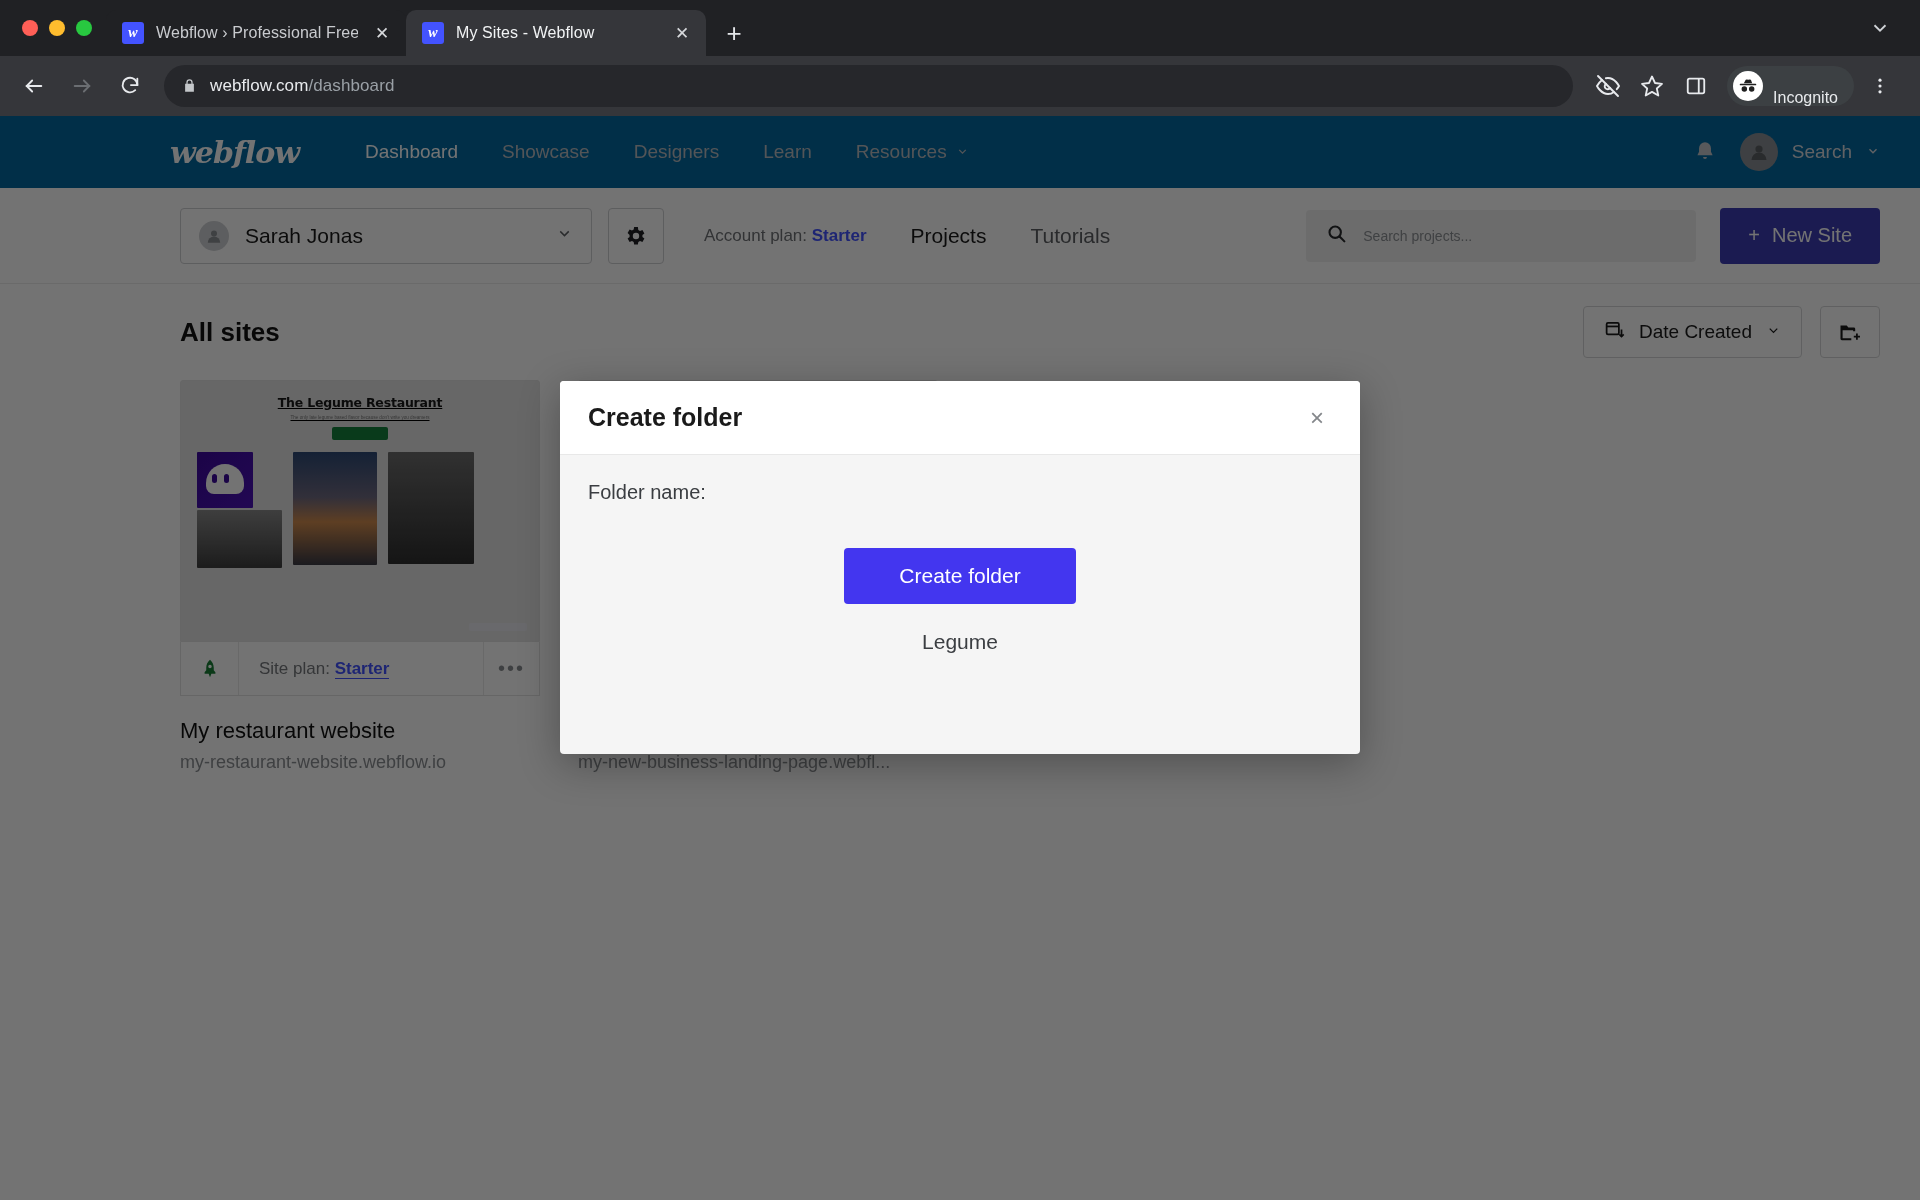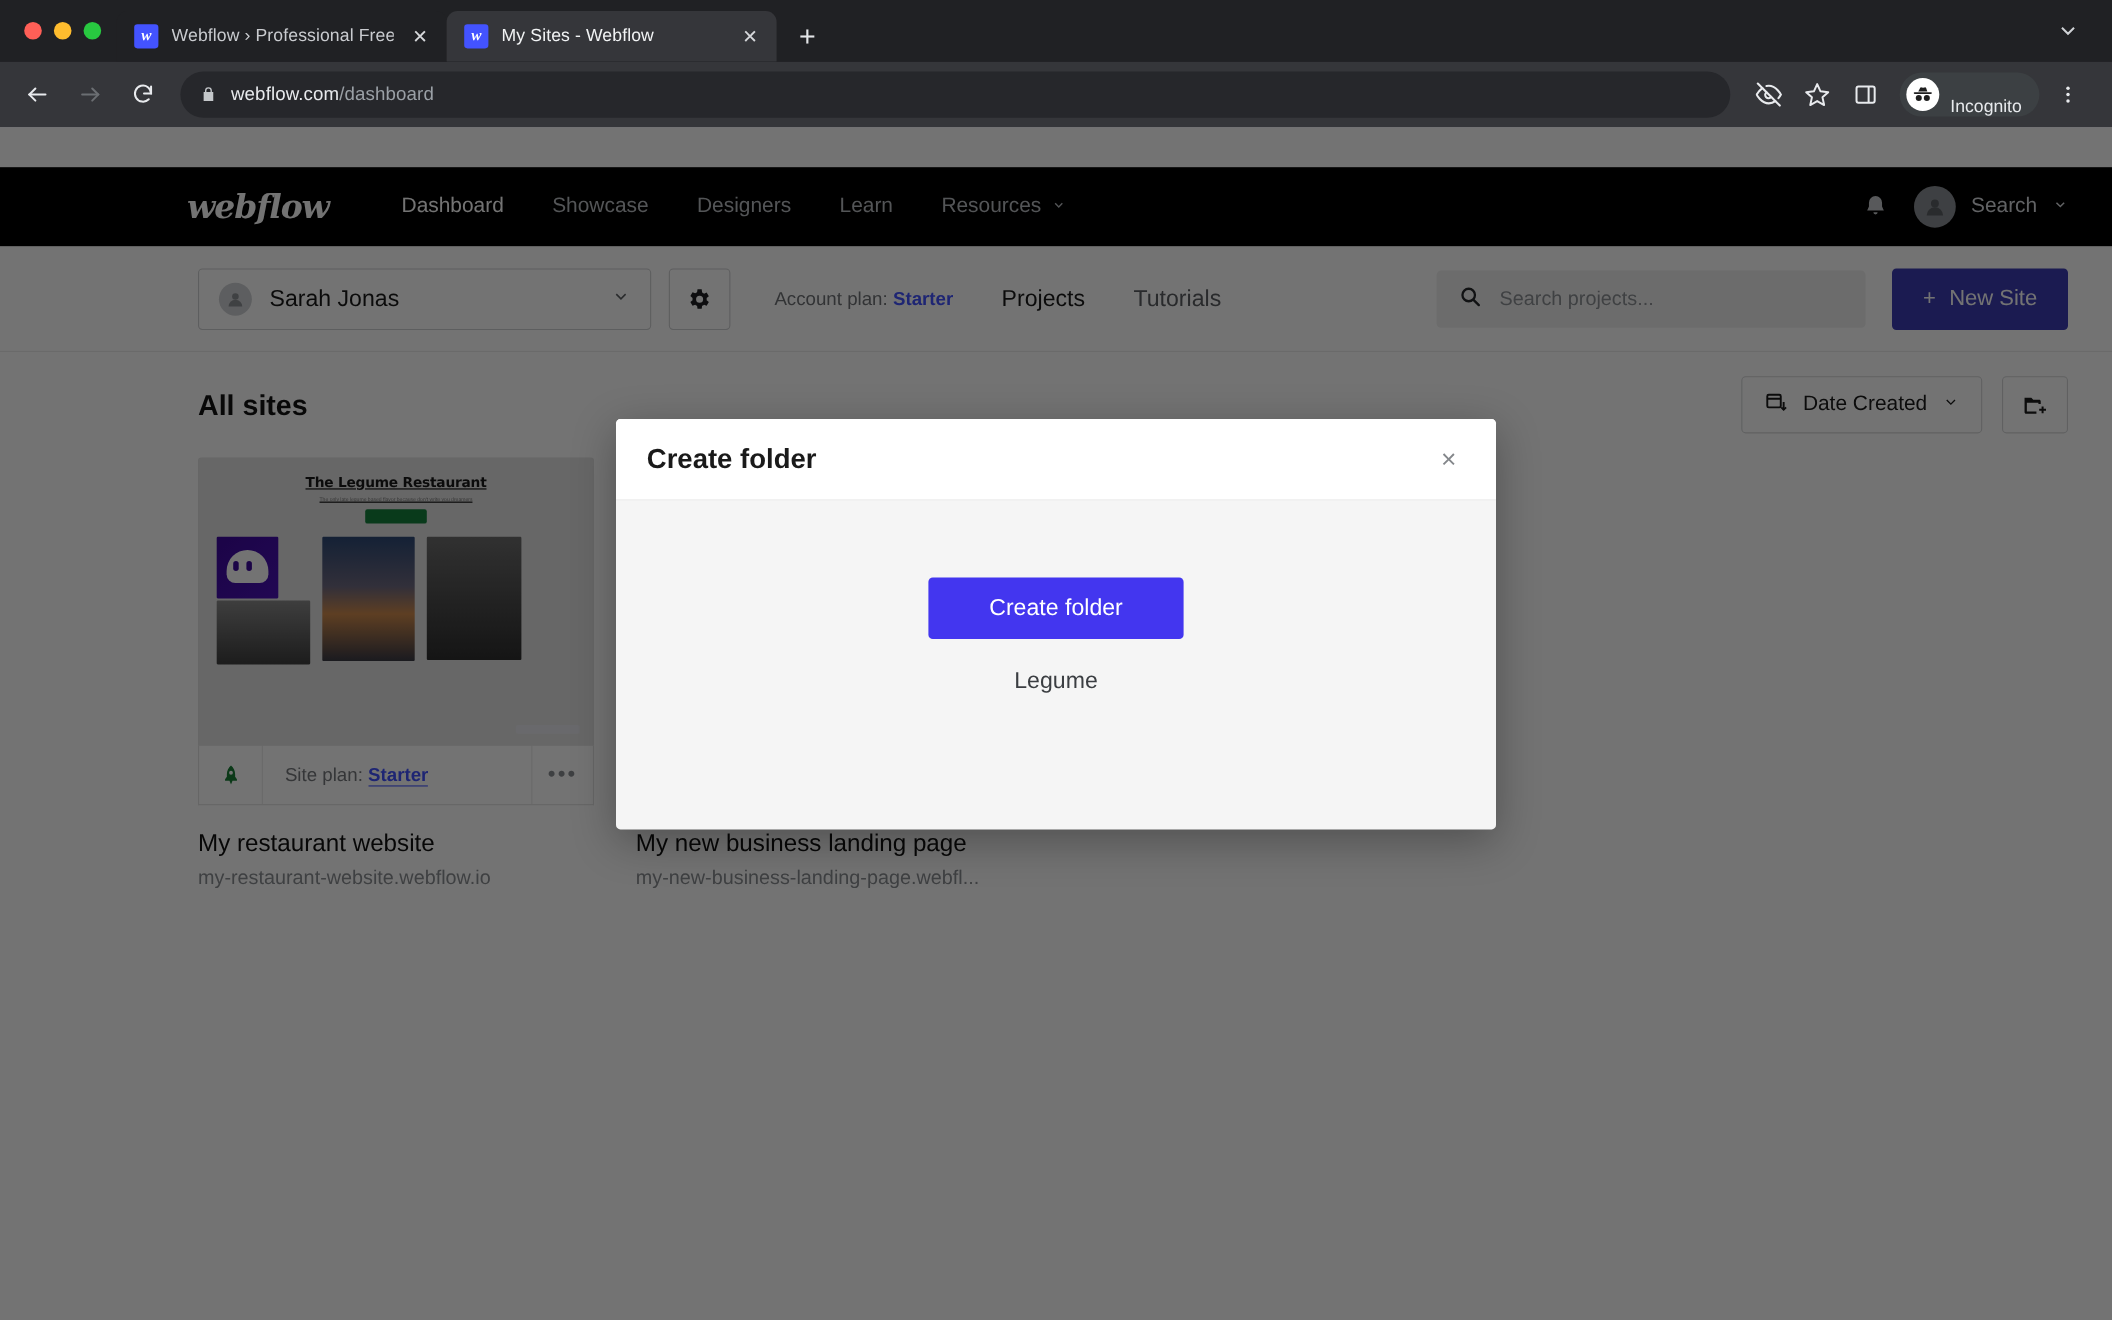--- a/index.html
+++ b/index.html
@@ -83,22 +83,22 @@
     width: 30px; height: 30px; border-radius: 50%; background: #fff;
     display: flex; align-items: center; justify-content: center;
   }
   .incognito-pill span { font-size: 16px; color: #e8eaed; margin-top: 24px; }
   .kebab { width: 40px; height: 44px; display: flex; align-items: center; justify-content: center; color: #e8eaed; margin-left: 4px; }
 
   
   .page { position: relative; width: 1920px; height: 1084px; background: #ffffff; overflow: hidden; }
 
   .wf-nav {
-    height: 72px; background: #000000; display: flex; align-items: center;
-    padding: 0 40px 0 170px; gap: 0; margin-top: 36px;
+    height: 72px; background: #0369a1; display: flex; align-items: center;
+    padding: 0 40px 0 170px; gap: 0;
   }
   .wf-logo {
     font-family: "DejaVu Serif", serif; font-style: italic; font-weight: bold;
     font-size: 30px; color: #fff; letter-spacing: -1px; margin-right: 44px;
   }
   .wf-link {
     font-size: 19px; color: #b9bcc0; padding: 0 22px; display: flex;
     align-items: center; gap: 9px; height: 72px;
   }
   .wf-link.active { color: #fff; }
@@ -122,21 +122,21 @@
     margin-left: 16px; display: flex; align-items: center; justify-content: center; background:#fff;
   }
   .acct-plan { font-size: 17px; color: #6f7276; margin-left: 40px; white-space: nowrap; }
   .acct-plan b { color: #4353ff; font-weight: 600; }
   .dtab { font-size: 21px; color: #1a1a1a; margin-left: 44px; }
   .dtab.muted { color: #5b5e62; }
   .search-box {
     margin-left: auto; width: 390px; height: 52px; background: #f0f0f0;
     border-radius: 4px; display: flex; align-items: center; gap: 16px; padding: 0 20px;
   }
-  .search-box .ph { font-size: 18px; color: #8c9094; }
+  .search-box .ph { font-size: 14px; color: #8c9094; }
   .new-site-btn {
     margin-left: 24px; height: 56px; background: #3d3db3; color: #fff;
     border-radius: 4px; display: flex; align-items: center; gap: 12px;
     padding: 0 28px; font-size: 20px;
   }
 
   .sites-area { padding: 0 40px 0 180px; background: #fff; }
   .sites-head { height: 96px; display: flex; align-items: center; }
   .sites-title { font-size: 26px; font-weight: bold; color: #131313; }
   .sites-head-right { margin-left: auto; display: flex; align-items: center; gap: 18px; }
@@ -498,20 +498,21 @@
     </div>
 
     <div class="overlay"></div>
 
     <div class="modal">
       <div class="modal-header">
         <div class="modal-title">Create folder</div>
         <div class="modal-close">×</div>
       </div>
       <div class="modal-body">
+        <div class="field-label">Folder name:</div>
         <div class="modal-actions">
           <div class="btn-primary">Create folder</div>
           <div class="btn-cancel">Legume</div>
         </div>
       </div>
     </div>
 
   </div>
 </div>
 

